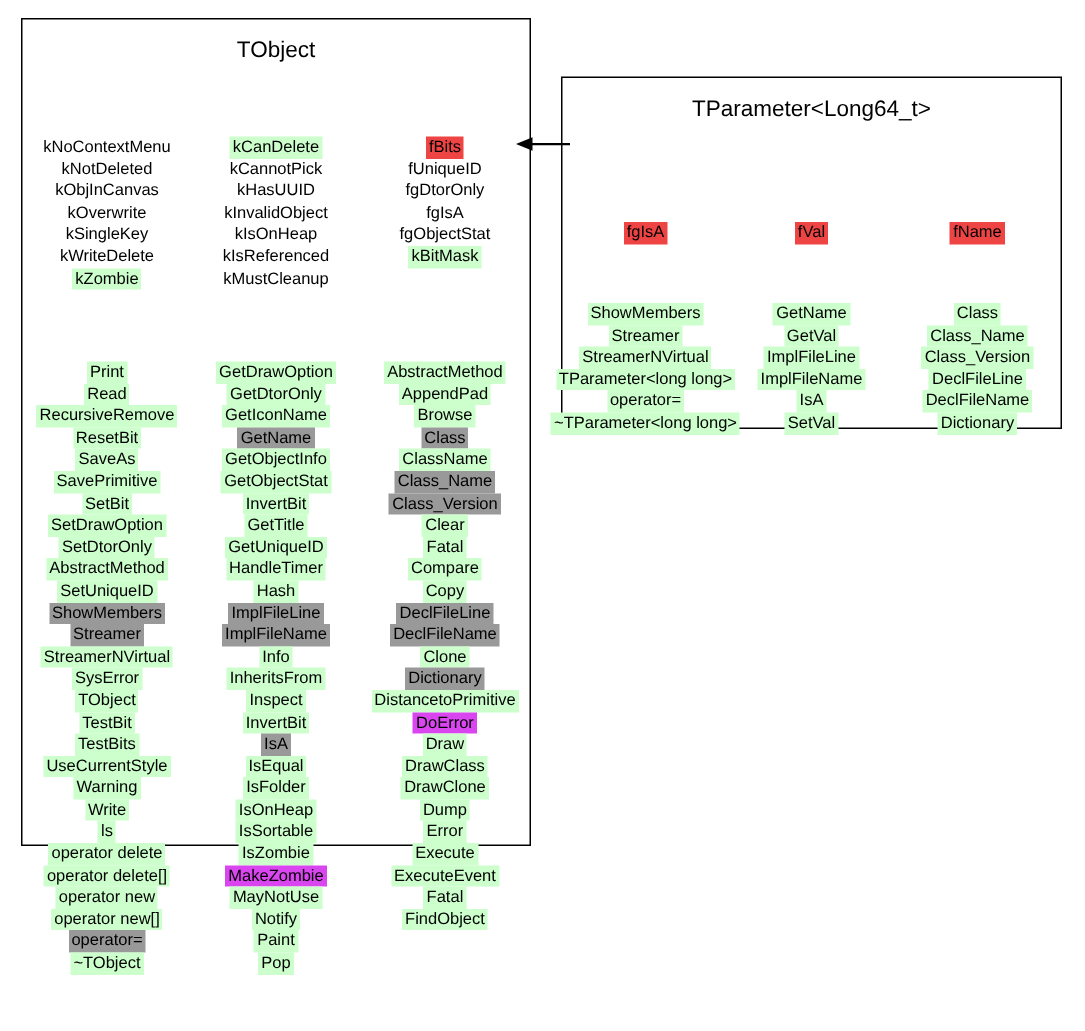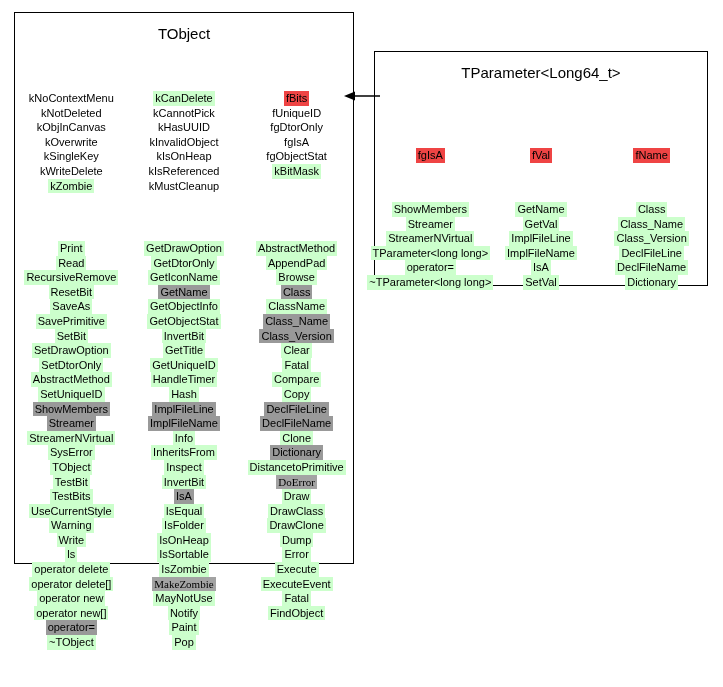--- a/index.html
+++ b/index.html
@@ -57,21 +57,21 @@
     text-align: center;
     line-height: 14.6px;
     white-space: nowrap;
     padding: 0 2px;
   }
   
   .c-plain   { background: transparent; }
   .c-green   { background: #ccffcc; }
   .c-pink    { background: #ef4444; }
   .c-gray    { background: #999999; }
-  .c-yellow  { background: #a3a3a3; font-family: Liberation Serif, serif; }
+  .c-yellow  { background: #d946ef; }
 
   
   #tobj-data { top: 78px; }
   #tobj-data .col { width: 110px; }
 
   
   #tobj-methods { top: 228px; }
   #tobj-methods .col { width: 112px; }
 
   

